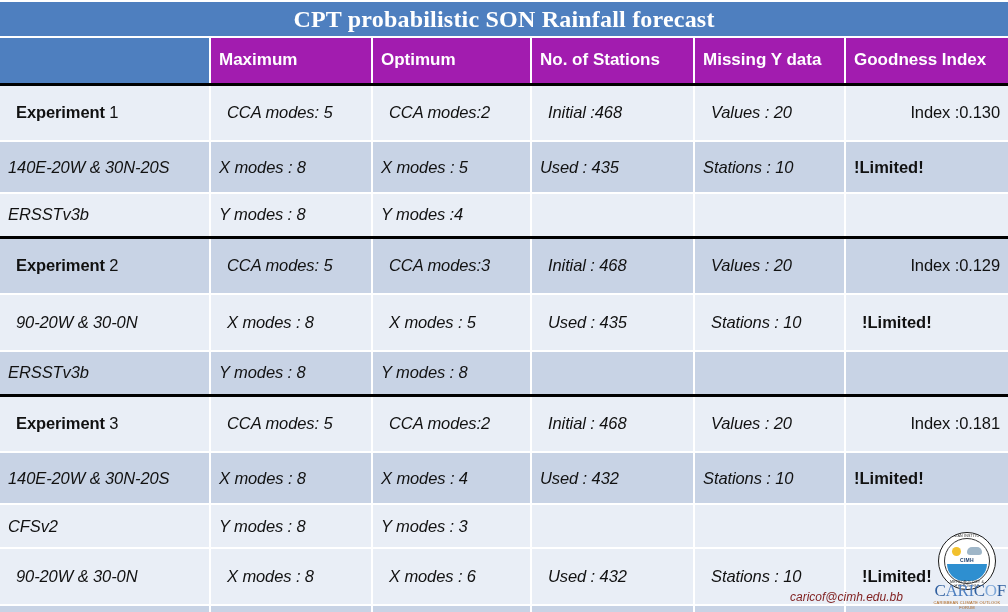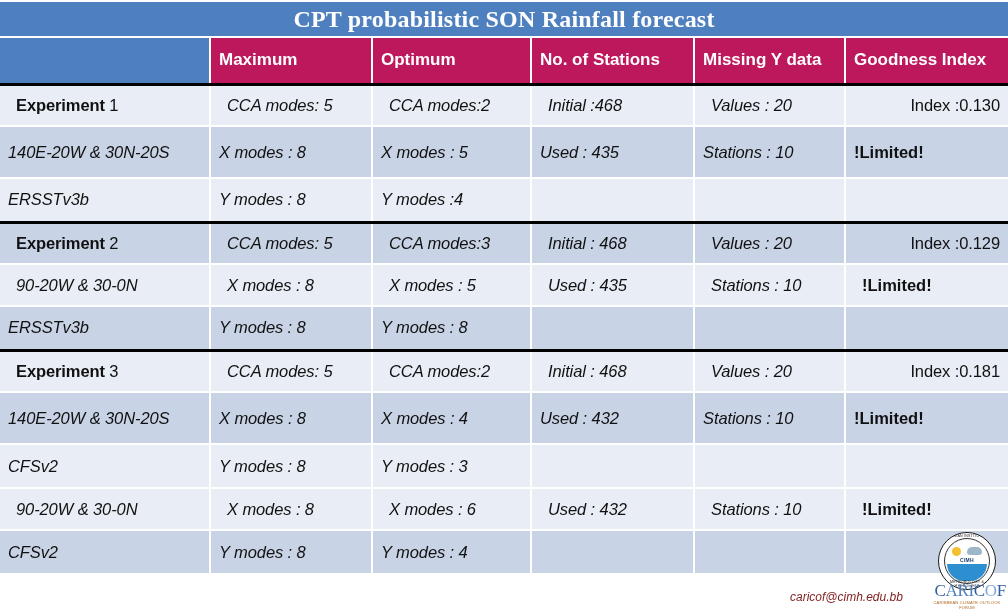--- a/index.html
+++ b/index.html
@@ -62,21 +62,21 @@
   
   col.c0 { width: 210px; }
   col.c1 { width: 162px; }
   col.c2 { width: 159px; }
   col.c3 { width: 163px; }
   col.c4 { width: 151px; }
   col.c5 { width: 163px; }
 
   
   .hrow th {
-    background: #be185d;
+    background: #a21caf;
     color: #ffffff;
     height: 46px;
     text-align: left;
     font-size: 17px;
     font-weight: bold;
     border-bottom: 2px solid #ffffff;
     white-space: nowrap;
   }
   .hrow th.blank { background: #4E7FBF; }
 
@@ -100,21 +100,21 @@
   .tbl td.limited {
     font-style: normal;
     font-weight: bold;
     letter-spacing: 0;
   }
 
   
   tr.group-start td { border-top: 3px solid #000000; }
 
   
-  tr.h42 td { height: 42px; padding-left: 16px; }
+  tr.h42 td { height: 57px; padding-left: 16px; }
   tr.h58 td { height: 52px; }
   tr.h44 td { height: 44px; }
 
   
   .cimh-logo {
     position: absolute;
     left: 938px;
     top: 532px;
     width: 56px;
     height: 56px;

